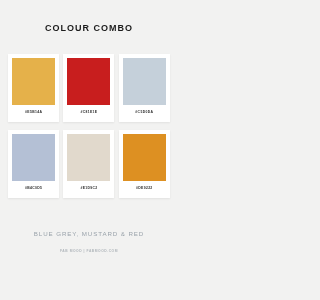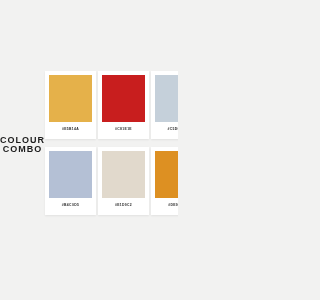--- a/index.html
+++ b/index.html
@@ -11,21 +11,21 @@
     height: 300px;
     background: #f2f2f1;
     font-family: "Liberation Sans", sans-serif;
     overflow: hidden;
   }
   .page {
     width: 178px;
     height: 265px;
     box-sizing: border-box;
     display: flex;
-    flex-direction: row;
+    flex-direction: column;
     align-items: center;
     background: #f2f2f1;
   }
   .title {
     margin-top: 24px;
     font-size: 9px;
     font-weight: bold;
     letter-spacing: 1.0px;
     color: #1c1c1c;
     text-align: center;

